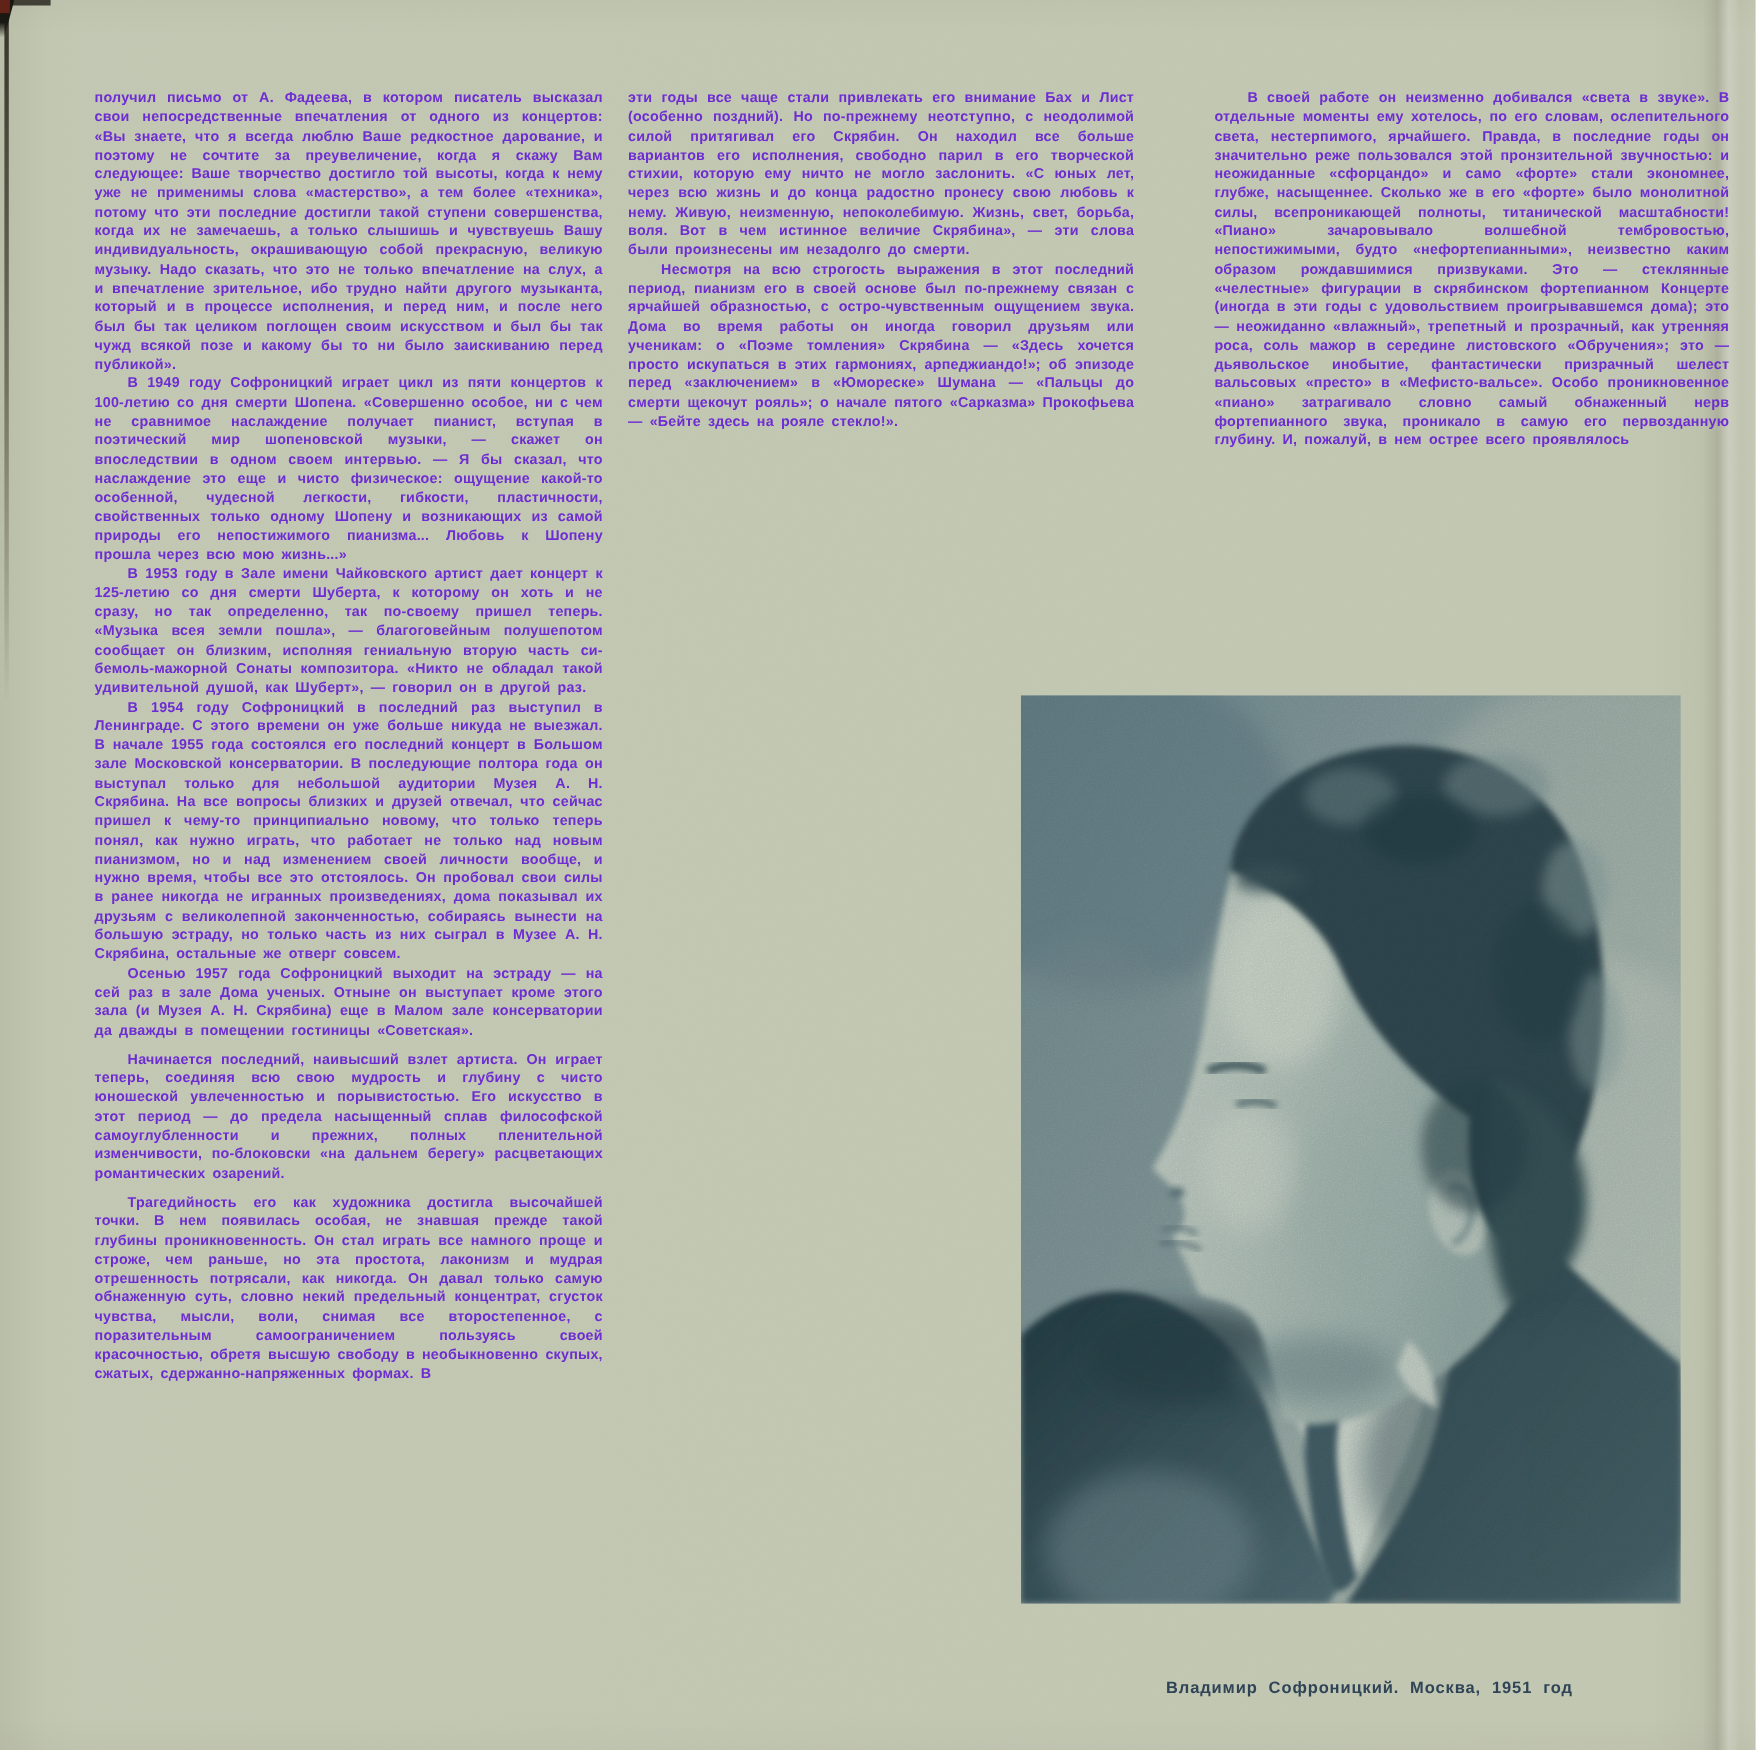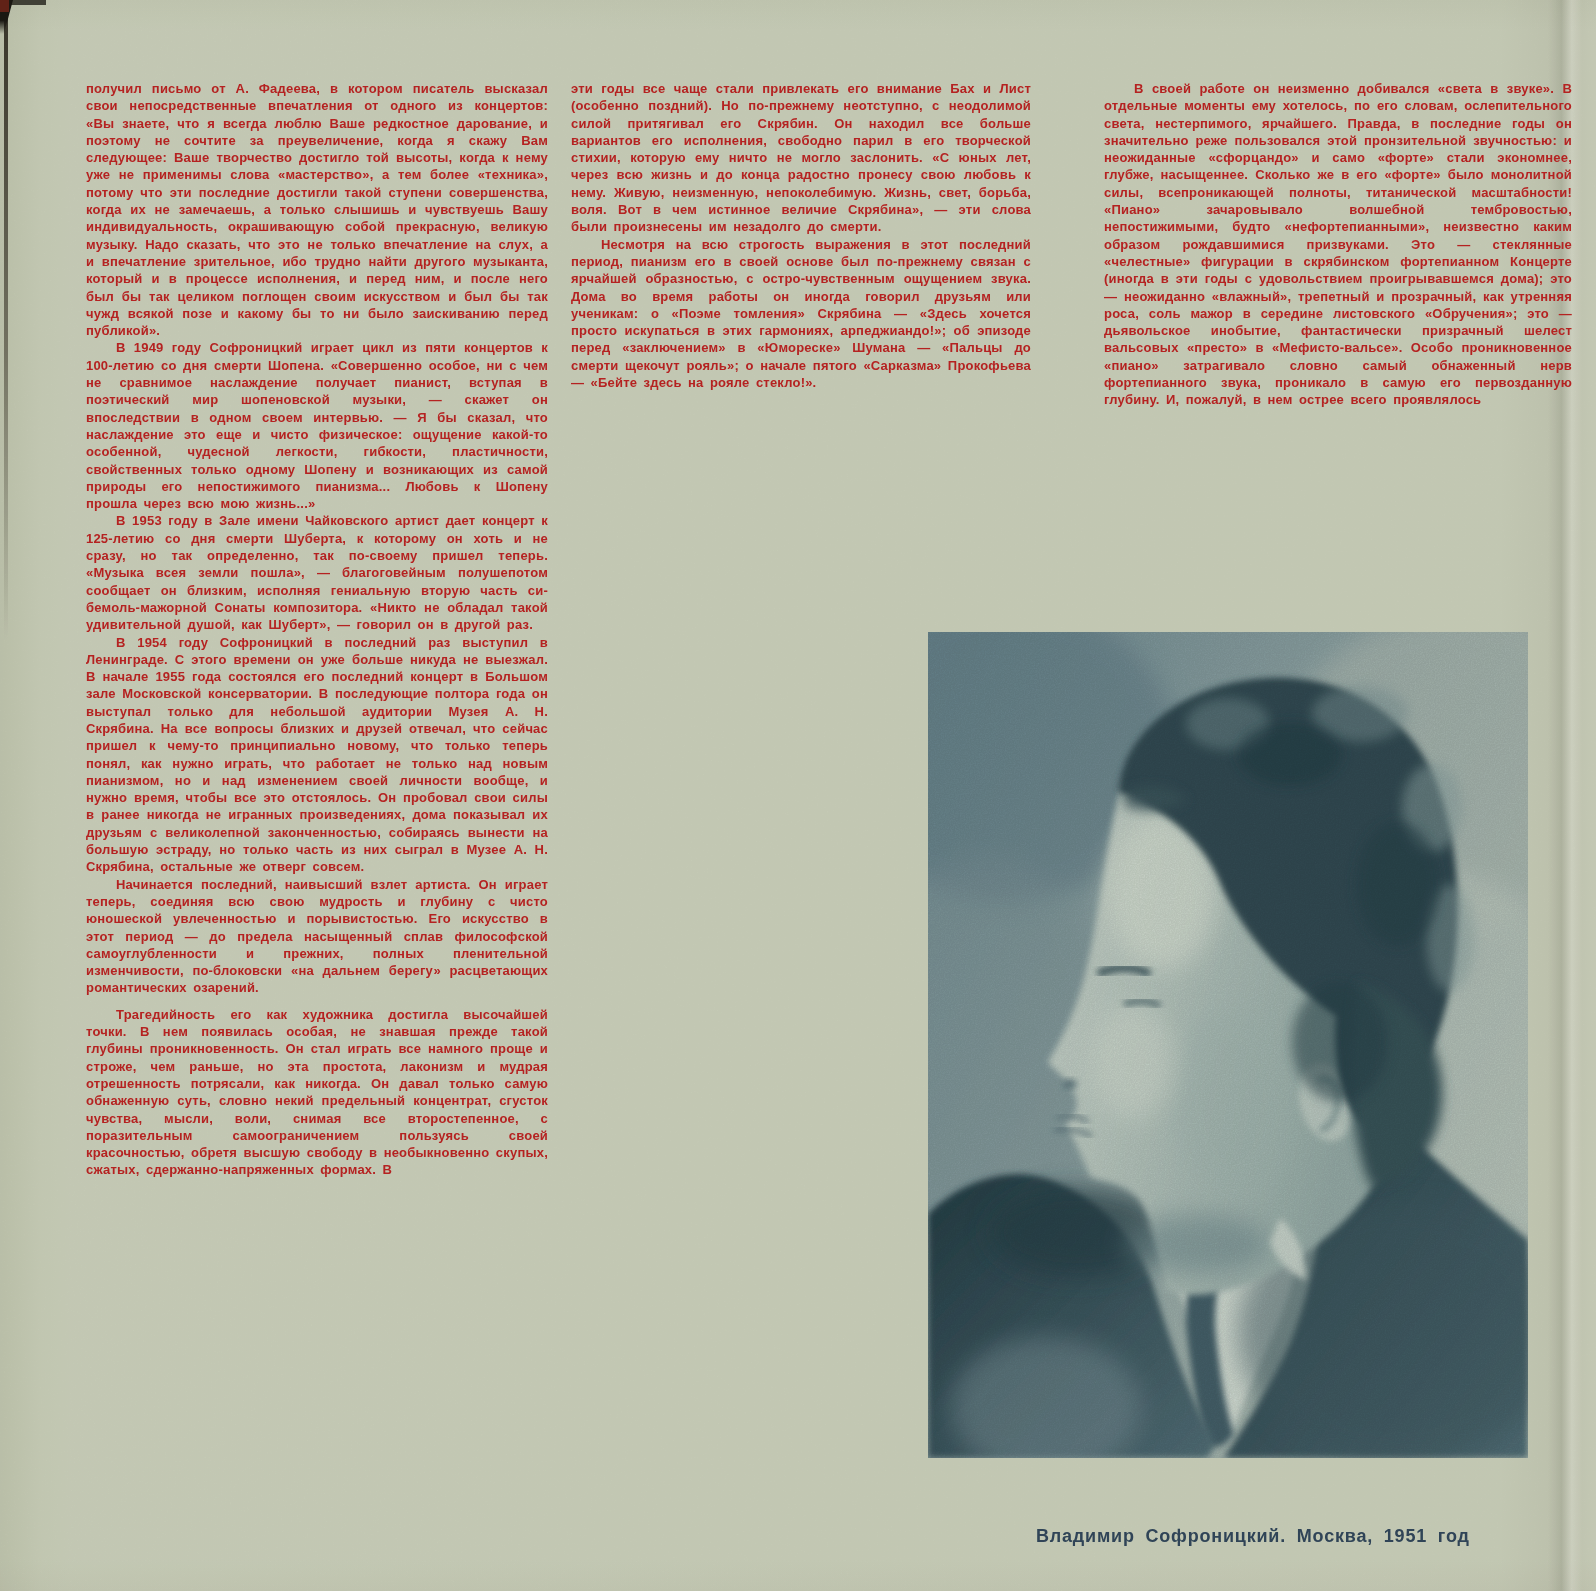--- a/index.html
+++ b/index.html
@@ -31,60 +31,61 @@
   }
   .corner-mark-red{
     position:absolute;left:0;top:0;width:9px;height:12px;background:#6d2014;opacity:.85;
   }
   .top-edge-line{
     position:absolute;left:0;top:0;width:46px;height:5px;background:#1c1a14;opacity:.8;
   }
 
   .column{
     position:absolute;top:80px;
-    color:#b91c1c;
+    color:#6d28d9;
     font-size:13px;line-height:17.3px;font-weight:700;
     letter-spacing:.2px;word-spacing:2.6px;
     text-align:justify;
   }
   .col-left{left:86px;width:462px;}
   .col-mid{left:571px;width:460px;}
   .col-right{left:1072px;width:468px;margin-left:32px;}
   .para{margin:0;text-indent:30px;}
   .col-left .para:first-child,.col-mid .para:first-child{text-indent:0;}
   .col-left .para:nth-child(6),.col-left .para:nth-child(7){margin-top:9px;}
 
   .photo{
     position:absolute;left:928px;top:632px;width:600px;height:826px;
     overflow:hidden;
   }
   .photo svg{display:block;width:100%;height:100%;}
 
   .photo-caption{
-    position:absolute;left:1036px;top:1526px;width:500px;
-    color:#2b4156;font-size:18px;font-weight:700;
+    position:absolute;left:1060px;top:1526px;width:500px;
+    color:#2b4156;font-size:15px;font-weight:700;
     letter-spacing:.8px;word-spacing:5px;
   }
   .grain{position:absolute;inset:0;pointer-events:none;opacity:.06;}
 </style>
 </head>
 <body>
 
 <div class="paper"></div>
 <div class="right-crease"></div>
 <div class="left-fold-line"></div>
 <div class="top-edge-line"></div>
 <div class="corner-mark-black"></div>
 <div class="corner-mark-red"></div>
 
 <div class="column col-left">
     <p class="para">получил письмо от А. Фадеева, в котором писатель высказал свои непосредственные впечатления от одного из концертов: «Вы знаете, что я всегда люблю Ваше редкостное дарование, и поэтому не сочтите за преувеличение, когда я скажу Вам следующее: Ваше творчество достигло той высоты, когда к нему уже не применимы слова «мастерство», а тем более «техника», потому что эти последние достигли такой ступени совершенства, когда их не замечаешь, а только слышишь и чувствуешь Вашу индивидуальность, окрашивающую собой прекрасную, великую музыку. Надо сказать, что это не только впечатление на слух, а и впечатление зрительное, ибо трудно найти другого музыканта, который и в процессе исполнения, и перед ним, и после него был бы так целиком поглощен своим искусством и был бы так чужд всякой позе и какому бы то ни было заискиванию перед публикой».</p>
     <p class="para">В 1949 году Софроницкий играет цикл из пяти концертов к 100-летию со дня смерти Шопена. «Совершенно особое, ни с чем не сравнимое наслаждение получает пианист, вступая в поэтический мир шопеновской музыки, — скажет он впоследствии в одном своем интервью. — Я бы сказал, что наслаждение это еще и чисто физическое: ощущение какой-то особенной, чудесной легкости, гибкости, пластичности, свойственных только одному Шопену и возникающих из самой природы его непостижимого пианизма... Любовь к Шопену прошла через всю мою жизнь...»</p>
     <p class="para">В 1953 году в Зале имени Чайковского артист дает концерт к 125-летию со дня смерти Шуберта, к которому он хоть и не сразу, но так определенно, так по-своему пришел теперь. «Музыка всея земли пошла», — благоговейным полушепотом сообщает он близким, исполняя гениальную вторую часть си-бемоль-мажорной Сонаты композитора. «Никто не обладал такой удивительной душой, как Шуберт», — говорил он в другой раз.</p>
     <p class="para">В 1954 году Софроницкий в последний раз выступил в Ленинграде. С этого времени он уже больше никуда не выезжал. В начале 1955 года состоялся его последний концерт в Большом зале Московской консерватории. В последующие полтора года он выступал только для небольшой аудитории Музея А. Н. Скрябина. На все вопросы близких и друзей отвечал, что сейчас пришел к чему-то принципиально новому, что только теперь понял, как нужно играть, что работает не только над новым пианизмом, но и над изменением своей личности вообще, и нужно время, чтобы все это отстоялось. Он пробовал свои силы в ранее никогда не игранных произведениях, дома показывал их друзьям с великолепной законченностью, собираясь вынести на большую эстраду, но только часть из них сыграл в Музее А. Н. Скрябина, остальные же отверг совсем.</p>
+    <p class="para">Осенью 1957 года Софроницкий выходит на эстраду — на сей раз в зале Дома ученых. Отныне он выступает кроме этого зала (и Музея А. Н. Скрябина) еще в Малом зале консерватории да дважды в помещении гостиницы «Советская».</p>
     <p class="para">Начинается последний, наивысший взлет артиста. Он играет теперь, соединяя всю свою мудрость и глубину с чисто юношеской увлеченностью и порывистостью. Его искусство в этот период — до предела насыщенный сплав философской самоуглубленности и прежних, полных пленительной изменчивости, по-блоковски «на дальнем берегу» расцветающих романтических озарений.</p>
     <p class="para">Трагедийность его как художника достигла высочайшей точки. В нем появилась особая, не знавшая прежде такой глубины проникновенность. Он стал играть все намного проще и строже, чем раньше, но эта простота, лаконизм и мудрая отрешенность потрясали, как никогда. Он давал только самую обнаженную суть, словно некий предельный концентрат, сгусток чувства, мысли, воли, снимая все второстепенное, с поразительным самоограничением пользуясь своей красочностью, обретя высшую свободу в необыкновенно скупых, сжатых, сдержанно-напряженных формах. В</p>
   </div>
 <div class="column col-mid">
     <p class="para">эти годы все чаще стали привлекать его внимание Бах и Лист (особенно поздний). Но по-прежнему неотступно, с неодолимой силой притягивал его Скрябин. Он находил все больше вариантов его исполнения, свободно парил в его творческой стихии, которую ему ничто не могло заслонить. «С юных лет, через всю жизнь и до конца радостно пронесу свою любовь к нему. Живую, неизменную, непоколебимую. Жизнь, свет, борьба, воля. Вот в чем истинное величие Скрябина», — эти слова были произнесены им незадолго до смерти.</p>
     <p class="para">Несмотря на всю строгость выражения в этот последний период, пианизм его в своей основе был по-прежнему связан с ярчайшей образностью, с остро-чувственным ощущением звука. Дома во время работы он иногда говорил друзьям или ученикам: о «Поэме томления» Скрябина — «Здесь хочется просто искупаться в этих гармониях, арпеджиандо!»; об эпизоде перед «заключением» в «Юмореске» Шумана — «Пальцы до смерти щекочут рояль»; о начале пятого «Сарказма» Прокофьева — «Бейте здесь на рояле стекло!».</p>
   </div>
 <div class="column col-right">
     <p class="para">В своей работе он неизменно добивался «света в звуке». В отдельные моменты ему хотелось, по его словам, ослепительного света, нестерпимого, ярчайшего. Правда, в последние годы он значительно реже пользовался этой пронзительной звучностью: и неожиданные «сфорцандо» и само «форте» стали экономнее, глубже, насыщеннее. Сколько же в его «форте» было монолитной силы, всепроникающей полноты, титанической масштабности! «Пиано» зачаровывало волшебной тембровостью, непостижимыми, будто «нефортепианными», неизвестно каким образом рождавшимися призвуками. Это — стеклянные «челестные» фигурации в скрябинском фортепианном Концерте (иногда в эти годы с удовольствием проигрывавшемся дома); это — неожиданно «влажный», трепетный и прозрачный, как утренняя роса, соль мажор в середине листовского «Обручения»; это — дьявольское инобытие, фантастически призрачный шелест вальсовых «престо» в «Мефисто-вальсе». Особо проникновенное «пиано» затрагивало словно самый обнаженный нерв фортепианного звука, проникало в самую его первозданную глубину. И, пожалуй, в нем острее всего проявлялось</p>
   </div>

